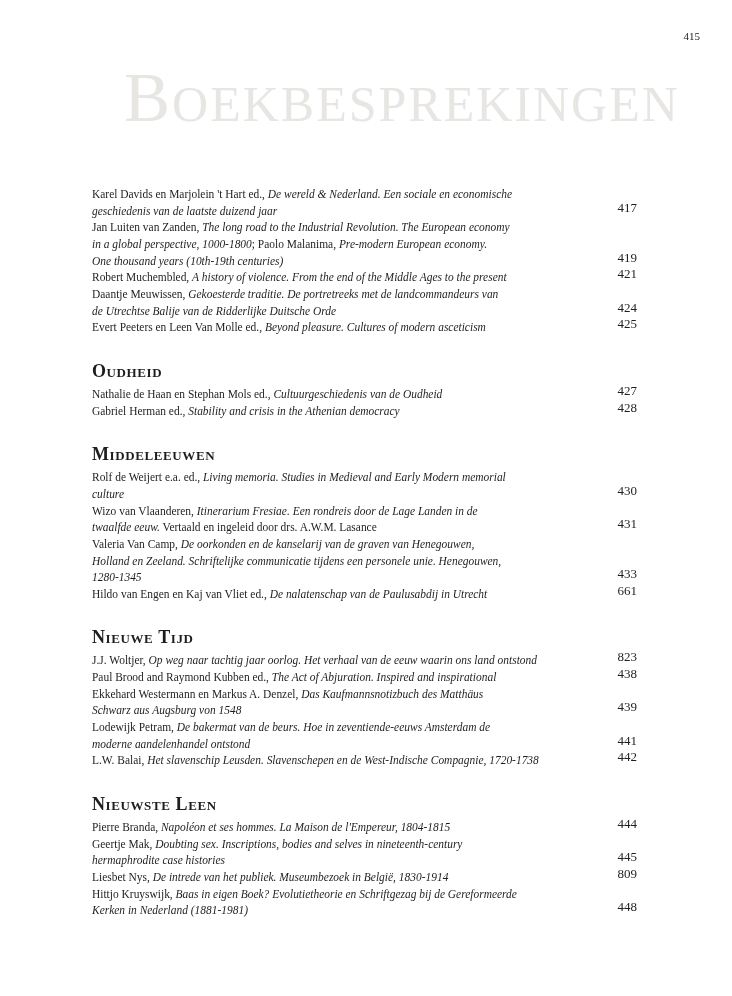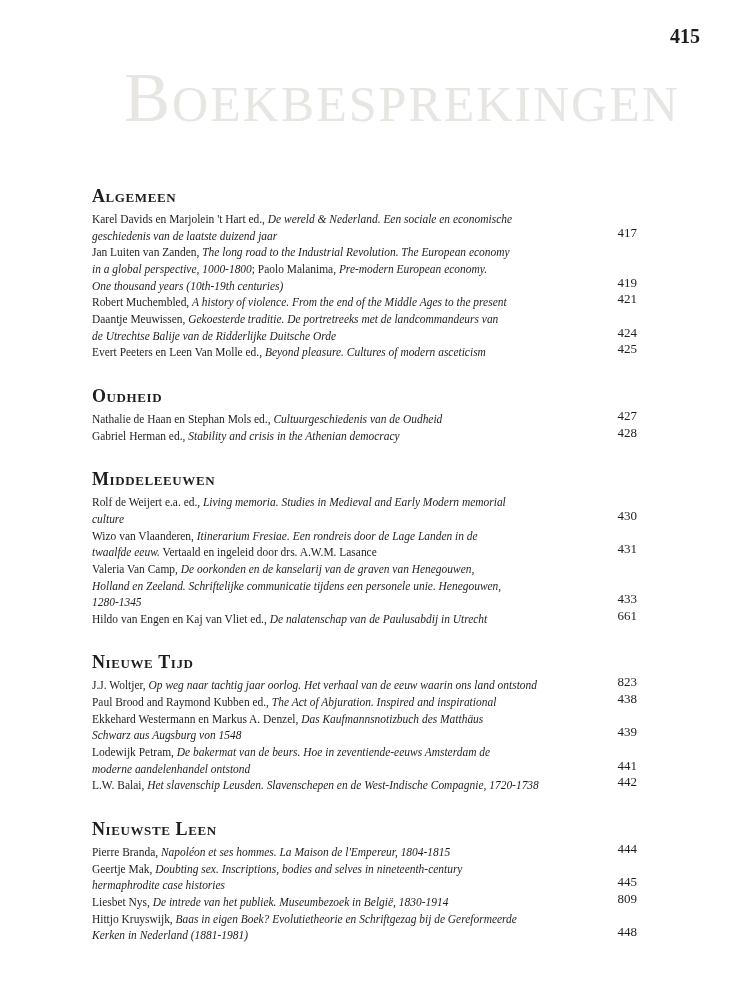--- a/index.html
+++ b/index.html
@@ -9,23 +9,22 @@
     height: 996px;
     background: #ffffff;
     font-family: "Liberation Serif", serif;
     color: #1e1e1e;
     overflow: hidden;
   }
   .folio {
     position: absolute;
     top: 27px;
     right: 32px;
-    font-size: 20px;
+    font-size: 11px;
     line-height: 18px;
-    font-weight: bold;
   }
   .title {
     position: absolute;
     left: 88px;
     top: 64px;
     white-space: nowrap;
     line-height: 1;
   }
   .title-initial {
     font-size: 69px;
@@ -75,21 +74,20 @@
 
 <div class="page" style="color: rgb(30, 30, 30); background: rgb(255, 255, 255);">
   <div class="folio">415</div>
 
   <div class="title" style="color: rgb(231, 230, 227); margin-left: 36px;">
     <span class="title-initial">B</span><span class="title-rest">OEKBESPREKINGEN</span>
   </div>
 
   <main class="toc">
       <section class="toc-section">
-        <h2 class="section-heading">Algemeen</h2>
         <div class="entry">
           <span class="entry-text"><span class="rm">Karel Davids en Marjolein 't Hart ed., </span><span class="it">De wereld &amp; Nederland. Een sociale en economische
 geschiedenis van de laatste duizend jaar</span></span>
           <span class="entry-page">417</span>
         </div>
         <div class="entry">
           <span class="entry-text"><span class="rm">Jan Luiten van Zanden, </span><span class="it">The long road to the Industrial Revolution. The European economy
 in a global perspective, 1000-1800</span><span class="rm">; Paolo Malanima, </span><span class="it">Pre-modern European economy.
 One thousand years (10th-19th centuries)</span></span>
           <span class="entry-page">419</span>

